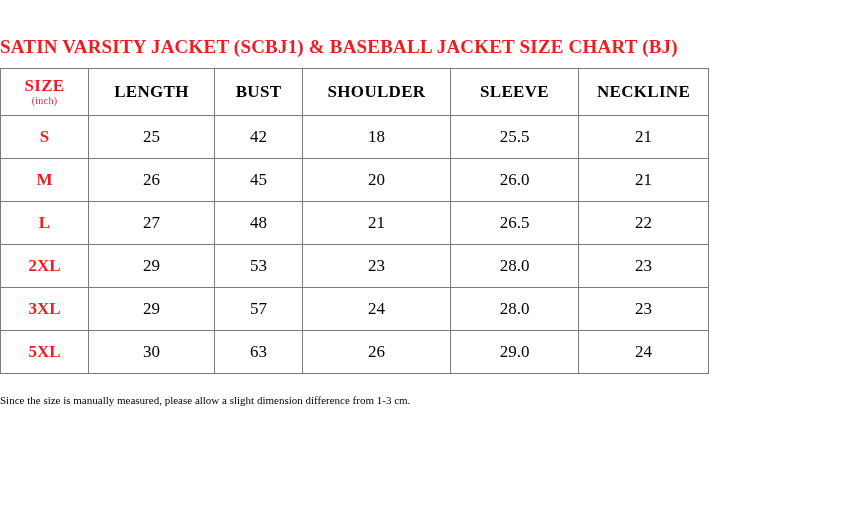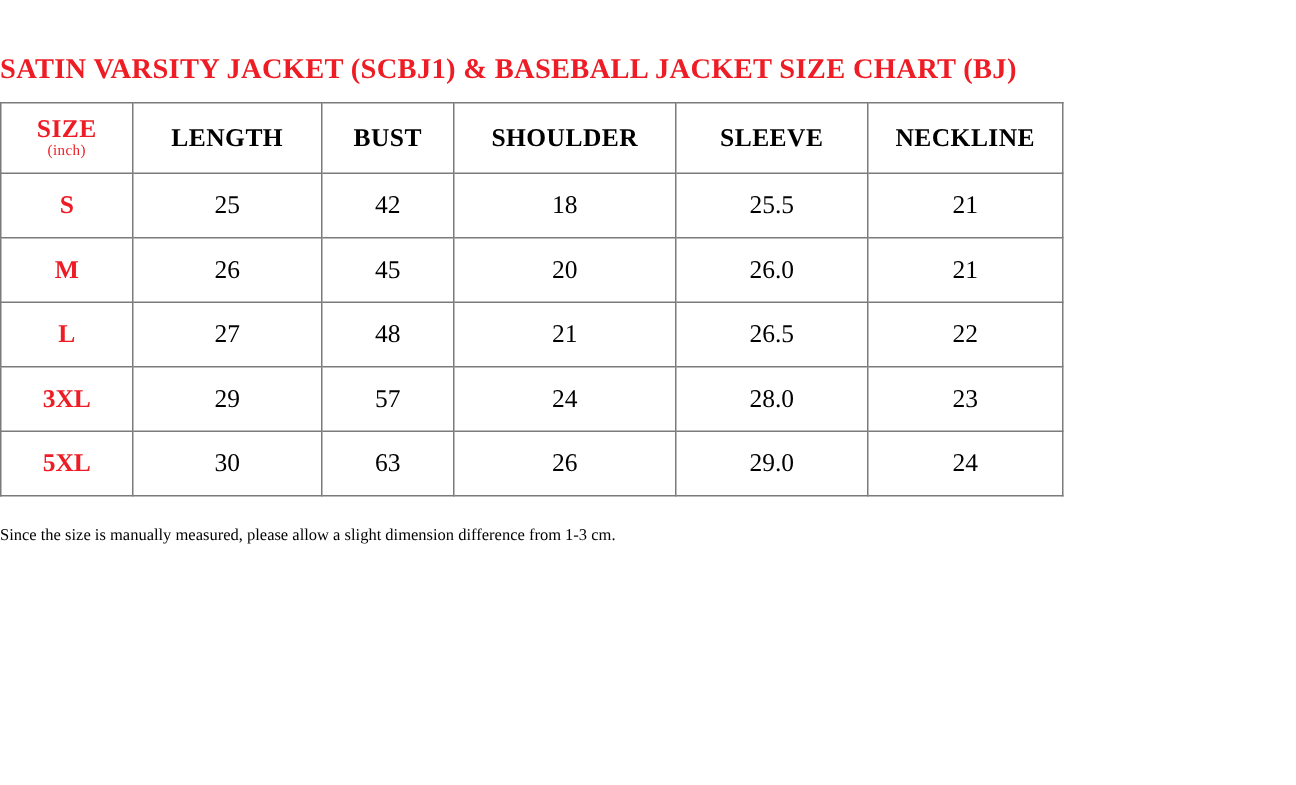--- a/index.html
+++ b/index.html
@@ -140,20 +140,28 @@
         </tr>
         <tr>
           <td class="size-cell">L</td>
           <td>27</td>
           <td>48</td>
           <td>21</td>
           <td>26.5</td>
           <td>22</td>
         </tr>
         <tr>
+          <td class="size-cell">2XL</td>
+          <td>29</td>
+          <td>53</td>
+          <td>23</td>
+          <td>28.0</td>
+          <td>23</td>
+        </tr>
+        <tr>
           <td class="size-cell">3XL</td>
           <td>29</td>
           <td>57</td>
           <td>24</td>
           <td>28.0</td>
           <td>23</td>
         </tr>
         <tr>
           <td class="size-cell">5XL</td>
           <td>30</td>

